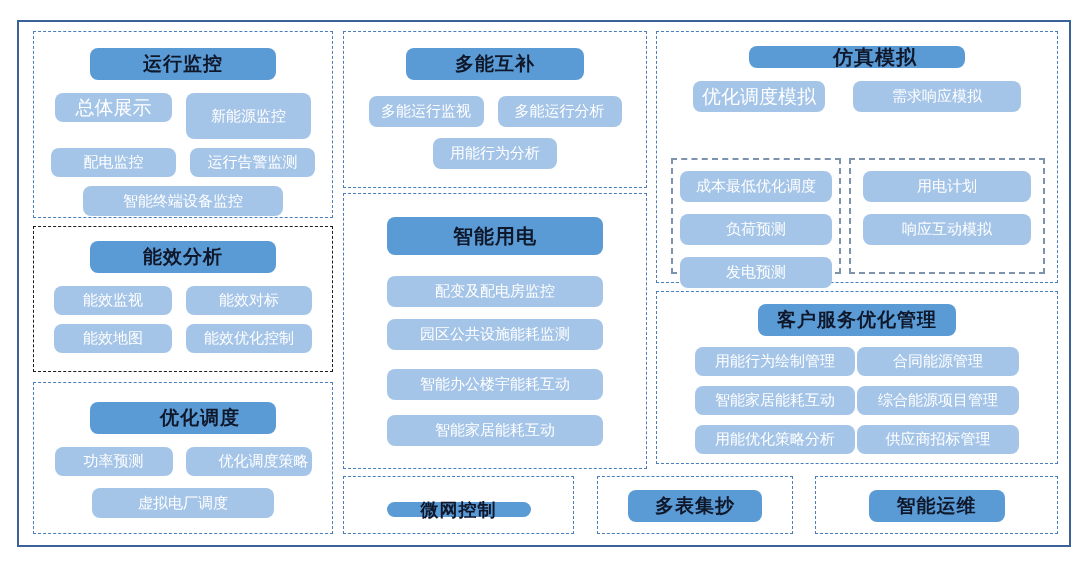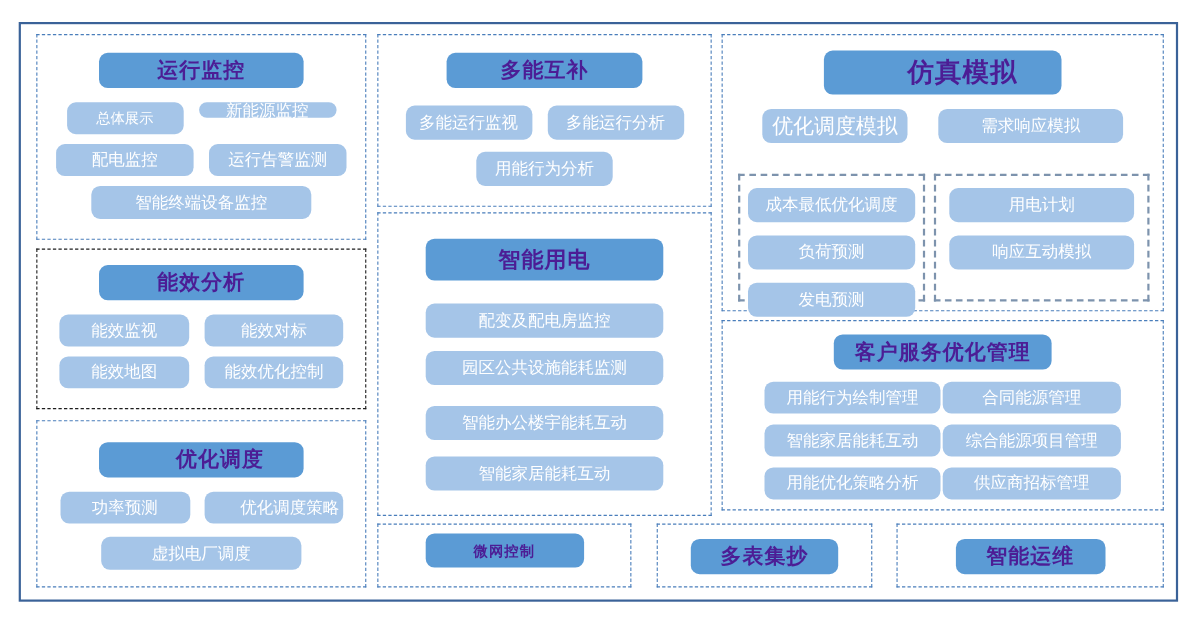--- a/index.html
+++ b/index.html
@@ -38,21 +38,21 @@
   }
   .subgroup{
     position:absolute;
     box-sizing:border-box;
     border:2px dashed #7d93ad;
   }
 
   
   .pill-header{
     background:#5b9bd5;
-    color:#4c1d95;
+    color:#0f172a;
     font-weight:bold;
     border-radius:8px;
     display:flex;
     align-items:center;
     justify-content:center;
     text-align:center;
     letter-spacing:1px;
     box-sizing:border-box;
     white-space:nowrap;
   }
@@ -75,22 +75,22 @@
     justify-content:center;
     box-sizing:border-box;
   }
 
   
   #g-yxjk{ left:33px; top:31px; width:300px; height:187px; }
   #g-yxjk .pill-header{ width:186px;height:32px;font-size:19px;margin-top:16px; }
   #g-yxjk .r1{ margin-top:13px; gap:14px; }
   #g-yxjk .r2{ margin-top:9px;  gap:14px; }
   #g-yxjk .r3{ margin-top:9px; }
-  #g-yxjk .i-a{width:106px;height:29px;font-size:13px;}
-  #g-yxjk .i-b{width:125px;height:14px;font-size:15px;text-align:right;}
+  #g-yxjk .i-a{width:117px;height:29px;font-size:19px;}
+  #g-yxjk .i-b{width:125px;height:46px;font-size:15px;text-align:right;}
   #g-yxjk .i-c{width:125px;height:29px;font-size:15px;}
   #g-yxjk .i-d{width:125px;height:29px;font-size:15px;}
   #g-yxjk .i-e{width:200px;height:30px;font-size:15px;}
 
   #g-nxfx{ left:33px; top:226px; width:300px; height:146px; }
   #g-nxfx .pill-header{ width:186px;height:32px;font-size:19px;margin-top:14px; }
   #g-nxfx .r1{ margin-top:13px; gap:14px; }
   #g-nxfx .r2{ margin-top:9px;  gap:14px; }
   #g-nxfx .i{width:118px;height:29px;font-size:15px;}
   #g-nxfx .i2{width:126px;height:29px;font-size:15px;}
@@ -114,31 +114,31 @@
 
   #g-znyd{ left:343px; top:193px; width:304px; height:276px; }
   #g-znyd .pill-header{ width:216px;height:38px;font-size:20px;margin-top:23px; }
   #g-znyd .r1{ margin-top:21px; }
   #g-znyd .r2{ margin-top:12px; }
   #g-znyd .r3{ margin-top:19px; }
   #g-znyd .r4{ margin-top:15px; }
   #g-znyd .i{width:216px;height:31px;font-size:15px;}
 
   #g-wwkz{ left:343px; top:476px; width:231px; height:58px; }
-  #g-wwkz .pill-header{ width:144px;height:31px;font-size:13px;margin-top:8px; }
+  #g-wwkz .pill-header{ width:144px;height:15px;font-size:18px;margin-top:25px; }
 
   #g-dbjc{ left:597px; top:476px; width:196px; height:58px; }
   #g-dbjc .pill-header{ width:134px;height:32px;font-size:19px;margin-top:13px; }
 
   #g-znyw{ left:815px; top:476px; width:243px; height:58px; }
   #g-znyw .pill-header{ width:136px;height:32px;font-size:19px;margin-top:13px; }
 
   
   #g-fzmn{ left:656px; top:31px; width:402px; height:252px; }
-  #g-fzmn .pill-header{ width:216px;height:40px;font-size:24px;margin-top:14px;padding-left:36px; }
+  #g-fzmn .pill-header{ width:216px;height:22px;font-size:20px;margin-top:14px;padding-left:36px; }
   #g-fzmn .r1{ margin-top:13px; gap:28px; }
   #g-fzmn .i-sim{width:132px;height:31px;font-size:19px;font-family:Liberation Mono, monospace;}
   #g-fzmn .i-dem{width:168px;height:31px;font-size:15px;}
 
   #sub-left{ left:14px; top:126px; width:170px; height:116px; }
   #sub-right{ left:192px; top:126px; width:196px; height:116px; }
   .subgroup .si{ width:148px;height:31px;font-size:15px;margin:0 auto; }
   #sub-left .si{ width:152px; }
   #sub-right .si{ width:168px; }
   .subgroup .sr1{ margin-top:11px; }

